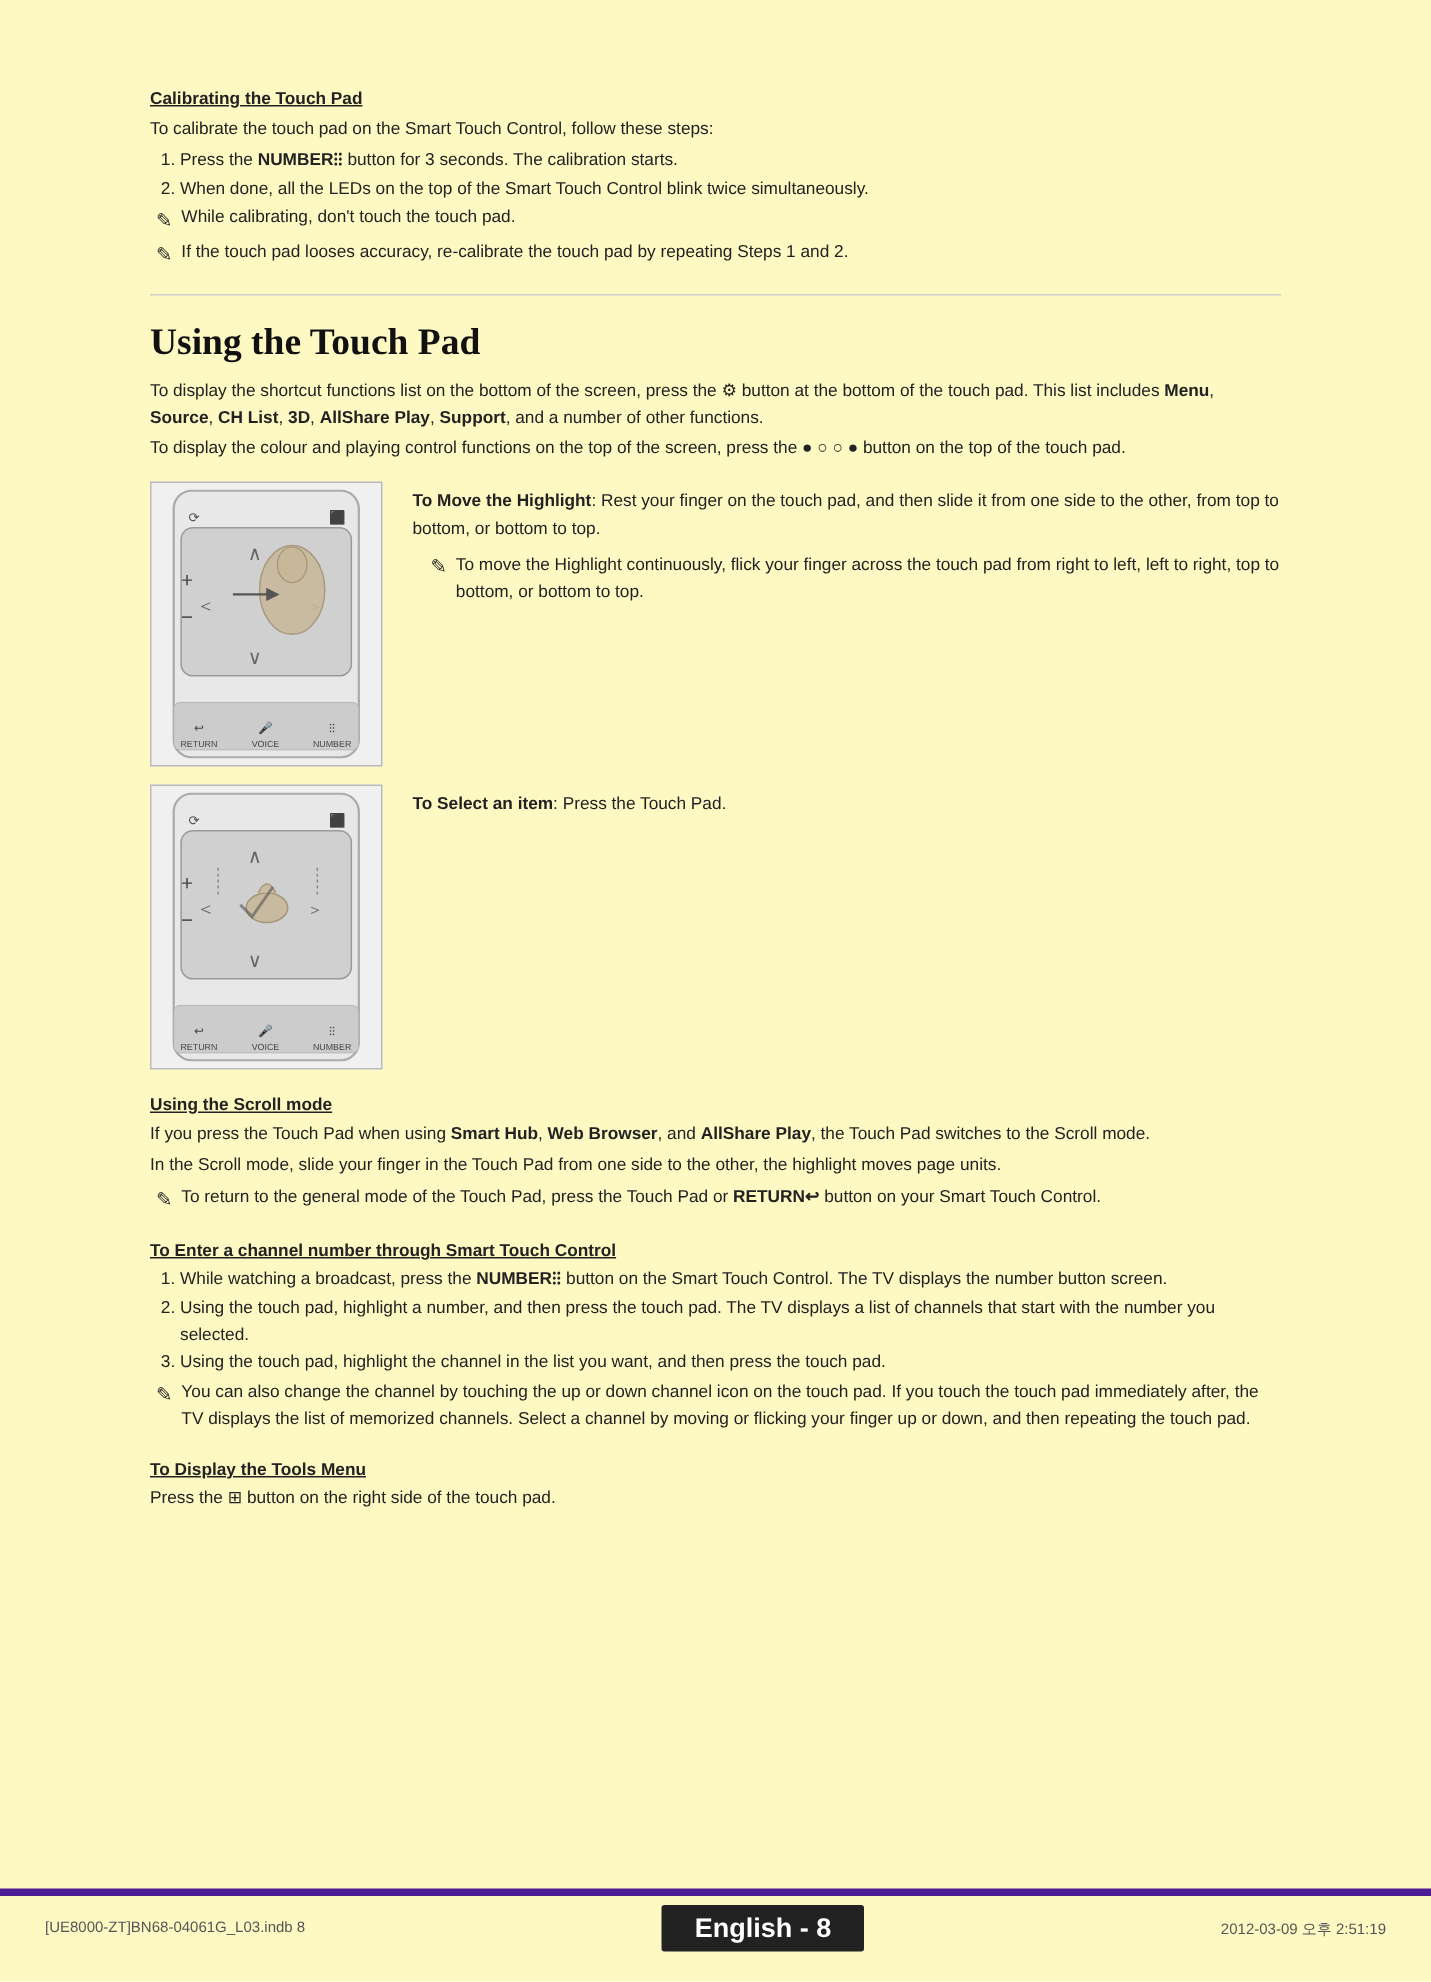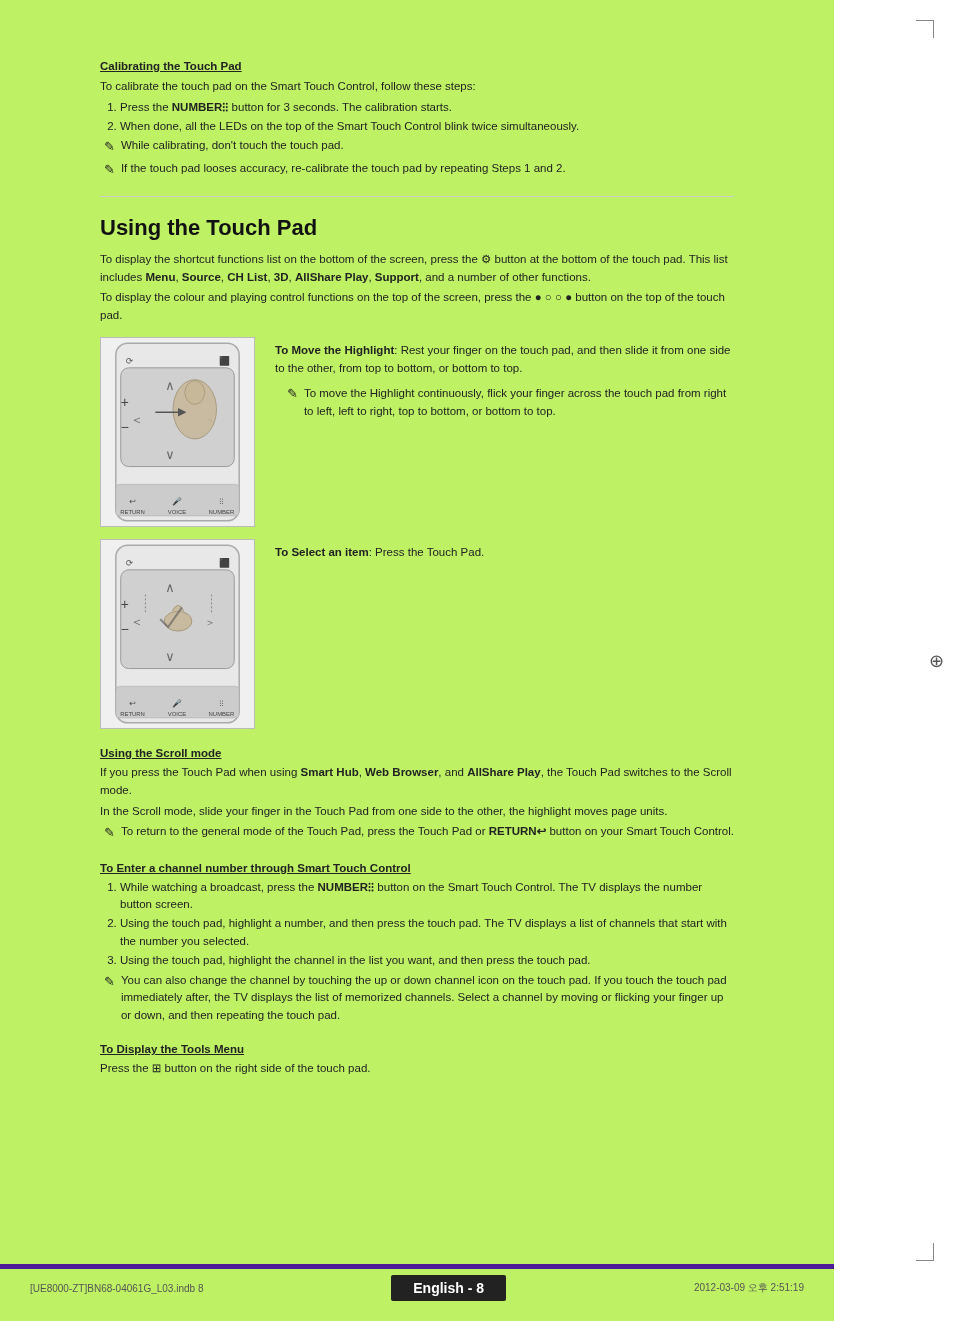--- a/index.html
+++ b/index.html
@@ -6,25 +6,25 @@
     body {
       background: #fff;
       font-family: 'Arial', sans-serif;
       font-size: 12px;
       color: #222;
       width: 954px;
       min-height: 1321px;
       position: relative;
     }
     .page-wrapper {
-      width: 834px;
+      width: 954px;
       min-height: 1321px;
       padding: 60px 80px 80px 80px;
       position: relative;
-      background: #bef264;
+      background: #fef9c3;
     }
     
     .corner-mark {
       position: absolute;
       width: 18px;
       height: 18px;
       border-color: #888;
       border-style: solid;
     }
     .corner-tl { top: 20px; left: 20px; border-width: 1px 0 0 1px; }
@@ -92,24 +92,25 @@
     }
     .note-icon {
       margin-right: 6px;
       font-size: 13px;
       flex-shrink: 0;
       margin-top: 0px;
     }
 
     
     .section-title-large {
-      font-size: 22px;
+      font-size: 25px;
       font-weight: bold;
       margin: 18px 0 10px 0;
       color: #111;
+      font-family: Liberation Serif, serif;
     }
 
     
     .touchpad-section {
       display: flex;
       align-items: flex-start;
       margin: 12px 0 12px 0;
       gap: 20px;
     }
     .touchpad-image {
@@ -159,21 +160,21 @@
       padding: 0 30px;
       font-size: 10px;
       color: #555;
       border-top: 5px solid #4c1d95;
       padding-top: 6px;
     }
     .footer-center {
       background: #222;
       color: #fff;
       padding: 5px 22px;
-      font-size: 14px;
+      font-size: 18px;
       font-weight: bold;
       border-radius: 2px;
     }
 
     .divider-line {
       width: 100%;
       height: 1px;
       background: #ccc;
       margin: 6px 0;
     }

